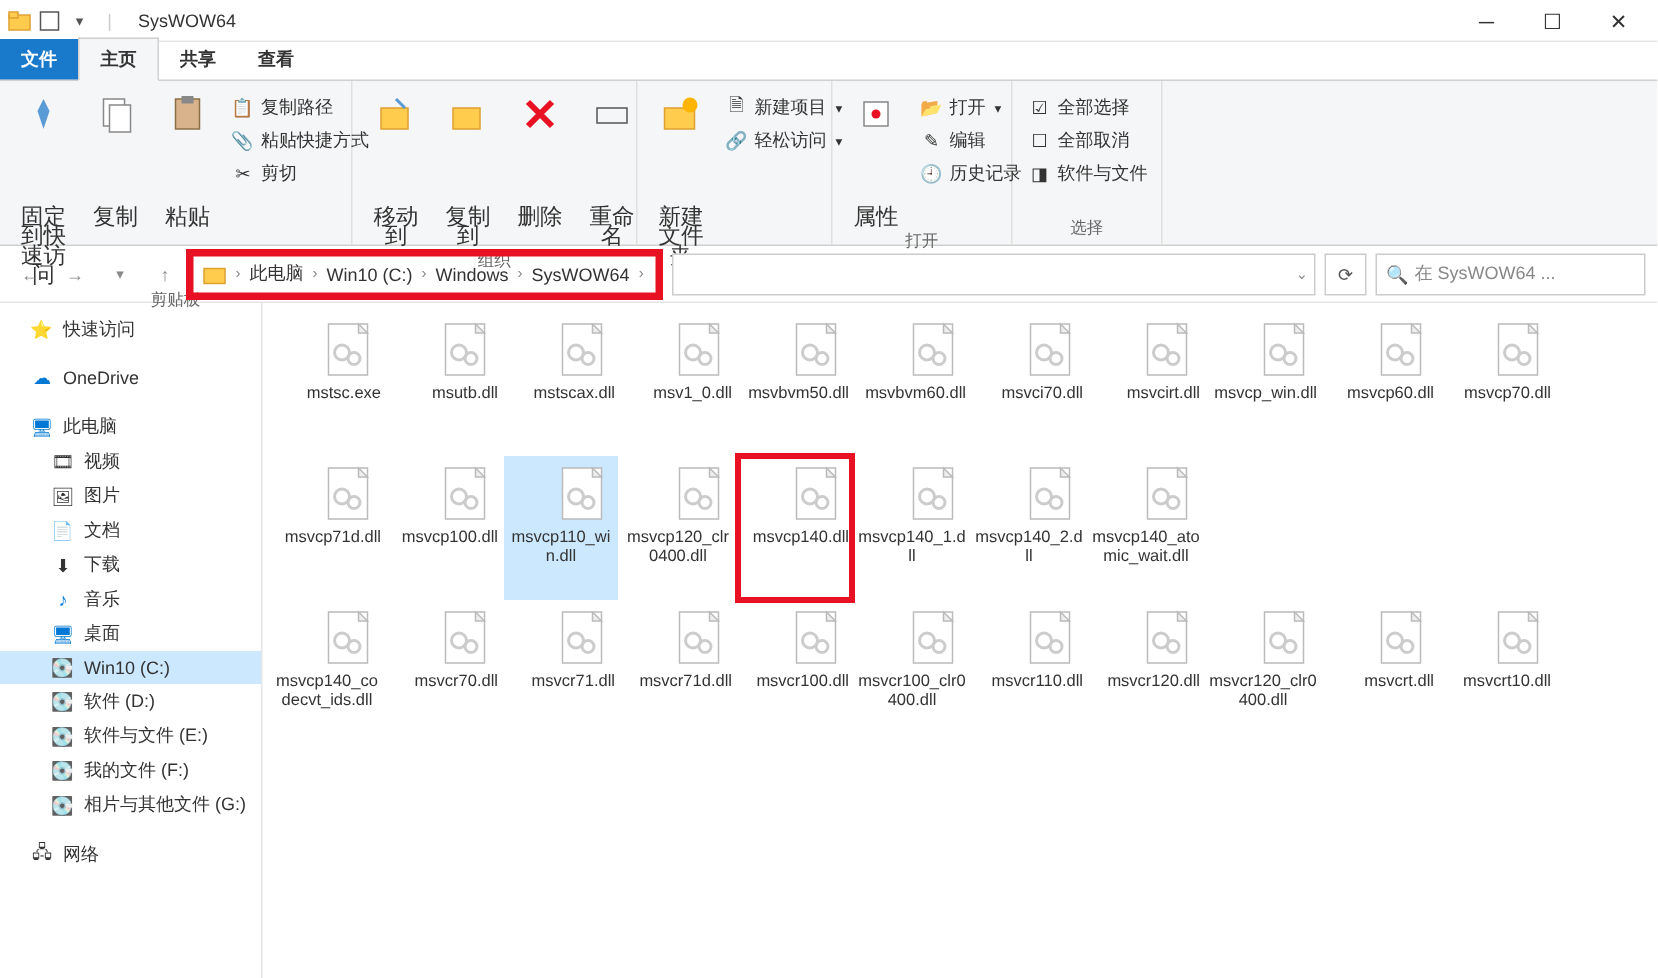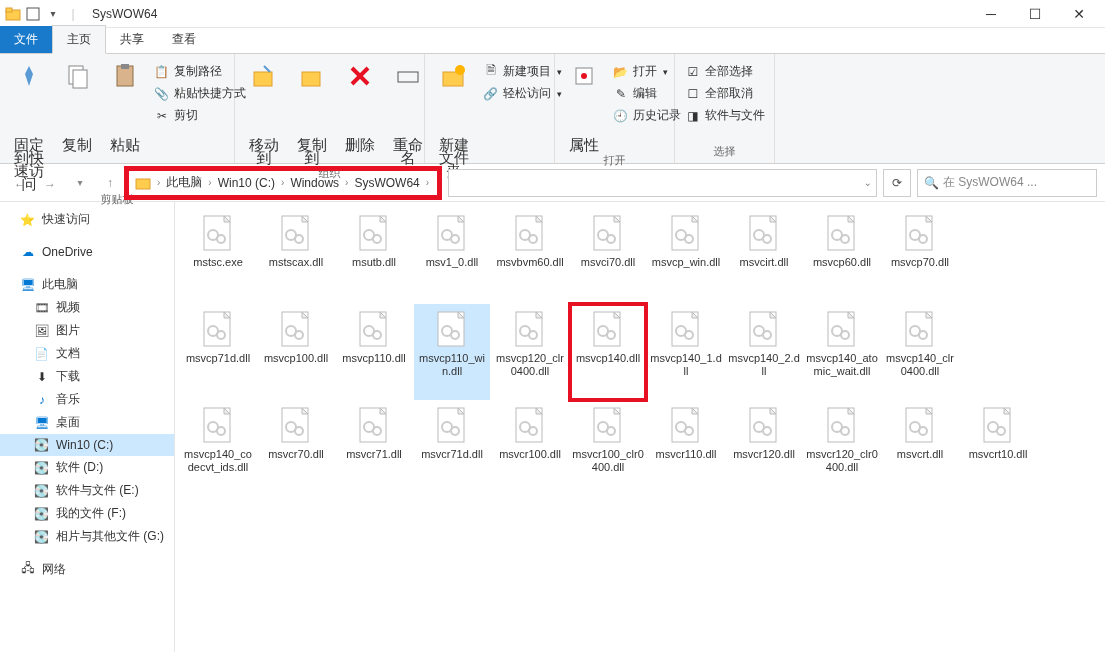--- a/index.html
+++ b/index.html
@@ -4,21 +4,21 @@
 <style>
 * { margin:0; padding:0; box-sizing:border-box; font-family:"Microsoft YaHei","Segoe UI",sans-serif; font-size:12px; }
 body { background:#fff; width:1105px; height:652px; overflow:hidden; color:#333; }
 .titlebar { height:28px; background:#fff; display:flex; align-items:center; padding:0 4px; border-bottom:1px solid #e5e5e5;}
 .titlebar .ticons { display:flex; gap:2px; align-items:center; }
 .titlebar .ticons span { width:18px; height:18px; display:flex; align-items:center;justify-content:center;}
 .title-text { margin-left:10px; font-size:12px; }
 .winbtns { margin-left:auto; display:flex; }
 .winbtns div { width:44px; height:28px; display:flex; align-items:center; justify-content:center; font-size:14px;}
 .tabs { height:26px; display:flex; align-items:flex-end; background:#fff; border-bottom:1px solid #d0d0d0;}
-.tab { padding:5px 14px; font-size:12px; cursor:pointer; color:#333; }
+.tab { padding:5px 14px; font-size:12px; cursor:pointer; color:#333;font-weight:bold; }
 .tab.file { background:#1979ca; color:#fff; }
 .tab.active { background:#f5f6f7; border:1px solid #d0d0d0; border-bottom:1px solid #f5f6f7; margin-bottom:-1px;}
 .ribbon { height:110px; background:#f5f6f7; display:flex; border-bottom:1px solid #d0d0d0;}
 .rgroup { border-right:1px solid #e0e0e0; padding:4px 8px 2px 8px; display:flex; flex-direction:column; }
 .rgroup .grow { flex:1; display:flex; gap:6px; align-items:flex-start;}
 .rgroup .glabel { text-align:center; font-size:11px; color:#666; padding-bottom:2px;}
 .rbtn-lg { display:flex; flex-direction:column; align-items:center; gap:2px; padding:2px 4px; cursor:pointer; min-width:42px;}
 .rbtn-lg .ic { width:32px; height:32px; display:flex; align-items:center; justify-content:center; }
 .rbtn-lg .lb { font-size:15px; text-align:center; line-height:13px;margin-top:44px;}
 .rsub { display:flex; flex-direction:column; gap:3px; }
@@ -32,21 +32,21 @@
 .refresh { width:28px; height:28px; border:1px solid #ccc; display:flex; align-items:center;justify-content:center; color:#555;}
 .search { width:180px; height:28px; border:1px solid #ccc; display:flex; align-items:center; padding:0 6px; color:#888;}
 .body { display:flex; height:calc(652px - 28px - 26px - 110px - 38px); }
 .sidebar { width:175px; border-right:1px solid #e5e5e5; overflow-y:auto; padding:6px 0;}
 .sbitem { display:flex; align-items:center; gap:6px; padding:3px 8px 3px 20px; cursor:pointer; font-size:12px;}
 .sbitem.l2 { padding-left:34px; }
 .sbitem.sel { background:#cce8ff; }
 .sbitem .sic { width:16px; height:16px; display:flex; align-items:center; justify-content:center; }
 .files { flex:1; overflow-y:auto; padding:6px 4px; }
 .filerow { display:flex; flex-wrap:wrap; }
-.fitem { width:76px; height:96px; display:flex; flex-direction:column; align-items:center; padding:4px 2px; cursor:pointer; margin:0 1px;}
+.fitem { width:76px; height:96px; display:flex; flex-direction:column; align-items:flex-end; padding:4px 2px; cursor:pointer; margin:0 1px;}
 .fitem.hl { background:#cce8ff; }
 .fitem.box { outline:4px solid #e81123; outline-offset:-2px;}
 .ficon { width:42px; height:42px; display:flex; align-items:center;justify-content:center; margin-bottom:2px;}
 .flabel { font-size:11px; text-align:center; line-height:13px; word-break:break-all; max-height:40px; overflow:hidden;}
 svg { display:block; }
 .bc-highlight { border:5px solid #e81123; padding:2px 6px; display:flex; align-items:center; height:34px; position:relative; left:-4px;}
 </style>
 </head>
 <body>
 
@@ -358,53 +358,64 @@
         </div>
         <div class="fitem">
           <div class="ficon">
             <svg width="40" height="40">
               <rect x="6" y="3" width="26" height="34" fill="#fff" stroke="#bbb"></rect>
               <path d="M26 3 L32 9 L26 9 Z" fill="#eee" stroke="#bbb"></path>
               <circle cx="15" cy="22" r="5" fill="none" stroke="#ccc" stroke-width="2"></circle>
               <circle cx="23" cy="26" r="4" fill="none" stroke="#ccc" stroke-width="2"></circle>
             </svg>
           </div>
+          <div class="flabel">msutb.dll</div>
+        </div>
+        <div class="fitem">
+          <div class="ficon">
+            <svg width="40" height="40">
+              <rect x="6" y="3" width="26" height="34" fill="#fff" stroke="#bbb"></rect>
+              <path d="M26 3 L32 9 L26 9 Z" fill="#eee" stroke="#bbb"></path>
+              <circle cx="15" cy="22" r="5" fill="none" stroke="#ccc" stroke-width="2"></circle>
+              <circle cx="23" cy="26" r="4" fill="none" stroke="#ccc" stroke-width="2"></circle>
+            </svg>
+          </div>
           <div class="flabel">mstscax.dll</div>
         </div>
         <div class="fitem">
           <div class="ficon">
             <svg width="40" height="40">
               <rect x="6" y="3" width="26" height="34" fill="#fff" stroke="#bbb"></rect>
               <path d="M26 3 L32 9 L26 9 Z" fill="#eee" stroke="#bbb"></path>
               <circle cx="15" cy="22" r="5" fill="none" stroke="#ccc" stroke-width="2"></circle>
               <circle cx="23" cy="26" r="4" fill="none" stroke="#ccc" stroke-width="2"></circle>
             </svg>
           </div>
-          <div class="flabel">msutb.dll</div>
-        </div>
-        <div class="fitem">
-          <div class="ficon">
-            <svg width="40" height="40">
-              <rect x="6" y="3" width="26" height="34" fill="#fff" stroke="#bbb"></rect>
-              <path d="M26 3 L32 9 L26 9 Z" fill="#eee" stroke="#bbb"></path>
-              <circle cx="15" cy="22" r="5" fill="none" stroke="#ccc" stroke-width="2"></circle>
-              <circle cx="23" cy="26" r="4" fill="none" stroke="#ccc" stroke-width="2"></circle>
-            </svg>
-          </div>
           <div class="flabel">msv1_0.dll</div>
         </div>
         <div class="fitem">
           <div class="ficon">
             <svg width="40" height="40">
               <rect x="6" y="3" width="26" height="34" fill="#fff" stroke="#bbb"></rect>
               <path d="M26 3 L32 9 L26 9 Z" fill="#eee" stroke="#bbb"></path>
               <circle cx="15" cy="22" r="5" fill="none" stroke="#ccc" stroke-width="2"></circle>
               <circle cx="23" cy="26" r="4" fill="none" stroke="#ccc" stroke-width="2"></circle>
             </svg>
           </div>
+          <div class="flabel">msvbvm50.dll</div>
+        </div>
+        <div class="fitem">
+          <div class="ficon">
+            <svg width="40" height="40">
+              <rect x="6" y="3" width="26" height="34" fill="#fff" stroke="#bbb"></rect>
+              <path d="M26 3 L32 9 L26 9 Z" fill="#eee" stroke="#bbb"></path>
+              <circle cx="15" cy="22" r="5" fill="none" stroke="#ccc" stroke-width="2"></circle>
+              <circle cx="23" cy="26" r="4" fill="none" stroke="#ccc" stroke-width="2"></circle>
+            </svg>
+          </div>
           <div class="flabel">msvbvm60.dll</div>
         </div>
         <div class="fitem">
           <div class="ficon">
             <svg width="40" height="40">
               <rect x="6" y="3" width="26" height="34" fill="#fff" stroke="#bbb"></rect>
               <path d="M26 3 L32 9 L26 9 Z" fill="#eee" stroke="#bbb"></path>
               <circle cx="15" cy="22" r="5" fill="none" stroke="#ccc" stroke-width="2"></circle>
               <circle cx="23" cy="26" r="4" fill="none" stroke="#ccc" stroke-width="2"></circle>
             </svg>
@@ -413,42 +424,42 @@
         </div>
         <div class="fitem">
           <div class="ficon">
             <svg width="40" height="40">
               <rect x="6" y="3" width="26" height="34" fill="#fff" stroke="#bbb"></rect>
               <path d="M26 3 L32 9 L26 9 Z" fill="#eee" stroke="#bbb"></path>
               <circle cx="15" cy="22" r="5" fill="none" stroke="#ccc" stroke-width="2"></circle>
               <circle cx="23" cy="26" r="4" fill="none" stroke="#ccc" stroke-width="2"></circle>
             </svg>
           </div>
+          <div class="flabel">msvcirt.dll</div>
+        </div>
+        <div class="fitem">
+          <div class="ficon">
+            <svg width="40" height="40">
+              <rect x="6" y="3" width="26" height="34" fill="#fff" stroke="#bbb"></rect>
+              <path d="M26 3 L32 9 L26 9 Z" fill="#eee" stroke="#bbb"></path>
+              <circle cx="15" cy="22" r="5" fill="none" stroke="#ccc" stroke-width="2"></circle>
+              <circle cx="23" cy="26" r="4" fill="none" stroke="#ccc" stroke-width="2"></circle>
+            </svg>
+          </div>
           <div class="flabel">msvcp_win.dll</div>
         </div>
         <div class="fitem">
           <div class="ficon">
             <svg width="40" height="40">
               <rect x="6" y="3" width="26" height="34" fill="#fff" stroke="#bbb"></rect>
               <path d="M26 3 L32 9 L26 9 Z" fill="#eee" stroke="#bbb"></path>
               <circle cx="15" cy="22" r="5" fill="none" stroke="#ccc" stroke-width="2"></circle>
               <circle cx="23" cy="26" r="4" fill="none" stroke="#ccc" stroke-width="2"></circle>
             </svg>
           </div>
-          <div class="flabel">msvcirt.dll</div>
-        </div>
-        <div class="fitem">
-          <div class="ficon">
-            <svg width="40" height="40">
-              <rect x="6" y="3" width="26" height="34" fill="#fff" stroke="#bbb"></rect>
-              <path d="M26 3 L32 9 L26 9 Z" fill="#eee" stroke="#bbb"></path>
-              <circle cx="15" cy="22" r="5" fill="none" stroke="#ccc" stroke-width="2"></circle>
-              <circle cx="23" cy="26" r="4" fill="none" stroke="#ccc" stroke-width="2"></circle>
-            </svg>
-          </div>
           <div class="flabel">msvcp60.dll</div>
         </div>
         <div class="fitem">
           <div class="ficon">
             <svg width="40" height="40">
               <rect x="6" y="3" width="26" height="34" fill="#fff" stroke="#bbb"></rect>
               <path d="M26 3 L32 9 L26 9 Z" fill="#eee" stroke="#bbb"></path>
               <circle cx="15" cy="22" r="5" fill="none" stroke="#ccc" stroke-width="2"></circle>
               <circle cx="23" cy="26" r="4" fill="none" stroke="#ccc" stroke-width="2"></circle>
             </svg>
@@ -472,31 +483,20 @@
           <div class="ficon">
             <svg width="40" height="40">
               <rect x="6" y="3" width="26" height="34" fill="#fff" stroke="#bbb"></rect>
               <path d="M26 3 L32 9 L26 9 Z" fill="#eee" stroke="#bbb"></path>
               <circle cx="15" cy="22" r="5" fill="none" stroke="#ccc" stroke-width="2"></circle>
               <circle cx="23" cy="26" r="4" fill="none" stroke="#ccc" stroke-width="2"></circle>
             </svg>
           </div>
           <div class="flabel">msvcp100.dll</div>
         </div>
-        <div class="fitem">
-          <div class="ficon">
-            <svg width="40" height="40">
-              <rect x="6" y="3" width="26" height="34" fill="#fff" stroke="#bbb"></rect>
-              <path d="M26 3 L32 9 L26 9 Z" fill="#eee" stroke="#bbb"></path>
-              <circle cx="15" cy="22" r="5" fill="none" stroke="#ccc" stroke-width="2"></circle>
-              <circle cx="23" cy="26" r="4" fill="none" stroke="#ccc" stroke-width="2"></circle>
-            </svg>
-          </div>
-          <div class="flabel">msvcp110.dll</div>
-        </div>
         <div class="fitem hl">
           <div class="ficon">
             <svg width="40" height="40">
               <rect x="6" y="3" width="26" height="34" fill="#fff" stroke="#bbb"></rect>
               <path d="M26 3 L32 9 L26 9 Z" fill="#eee" stroke="#bbb"></path>
               <circle cx="15" cy="22" r="5" fill="none" stroke="#ccc" stroke-width="2"></circle>
               <circle cx="23" cy="26" r="4" fill="none" stroke="#ccc" stroke-width="2"></circle>
             </svg>
           </div>
           <div class="flabel">msvcp110_win.dll</div>
@@ -548,31 +548,20 @@
         <div class="fitem">
           <div class="ficon">
             <svg width="40" height="40">
               <rect x="6" y="3" width="26" height="34" fill="#fff" stroke="#bbb"></rect>
               <path d="M26 3 L32 9 L26 9 Z" fill="#eee" stroke="#bbb"></path>
               <circle cx="15" cy="22" r="5" fill="none" stroke="#ccc" stroke-width="2"></circle>
               <circle cx="23" cy="26" r="4" fill="none" stroke="#ccc" stroke-width="2"></circle>
             </svg>
           </div>
           <div class="flabel">msvcp140_atomic_wait.dll</div>
-        </div>
-        <div class="fitem">
-          <div class="ficon">
-            <svg width="40" height="40">
-              <rect x="6" y="3" width="26" height="34" fill="#fff" stroke="#bbb"></rect>
-              <path d="M26 3 L32 9 L26 9 Z" fill="#eee" stroke="#bbb"></path>
-              <circle cx="15" cy="22" r="5" fill="none" stroke="#ccc" stroke-width="2"></circle>
-              <circle cx="23" cy="26" r="4" fill="none" stroke="#ccc" stroke-width="2"></circle>
-            </svg>
-          </div>
-          <div class="flabel">msvcp140_clr0400.dll</div>
         </div>
       </div>
       <div class="filerow">
         <div class="fitem">
           <div class="ficon">
             <svg width="40" height="40">
               <rect x="6" y="3" width="26" height="34" fill="#fff" stroke="#bbb"></rect>
               <path d="M26 3 L32 9 L26 9 Z" fill="#eee" stroke="#bbb"></path>
               <circle cx="15" cy="22" r="5" fill="none" stroke="#ccc" stroke-width="2"></circle>
               <circle cx="23" cy="26" r="4" fill="none" stroke="#ccc" stroke-width="2"></circle>

